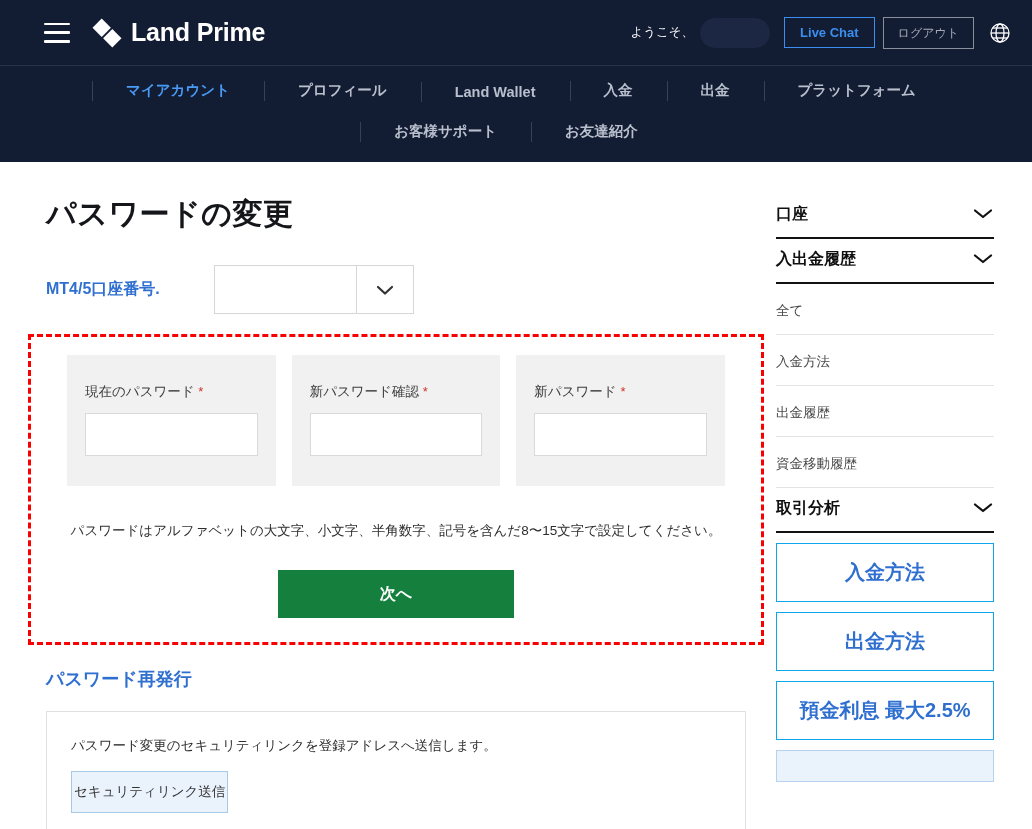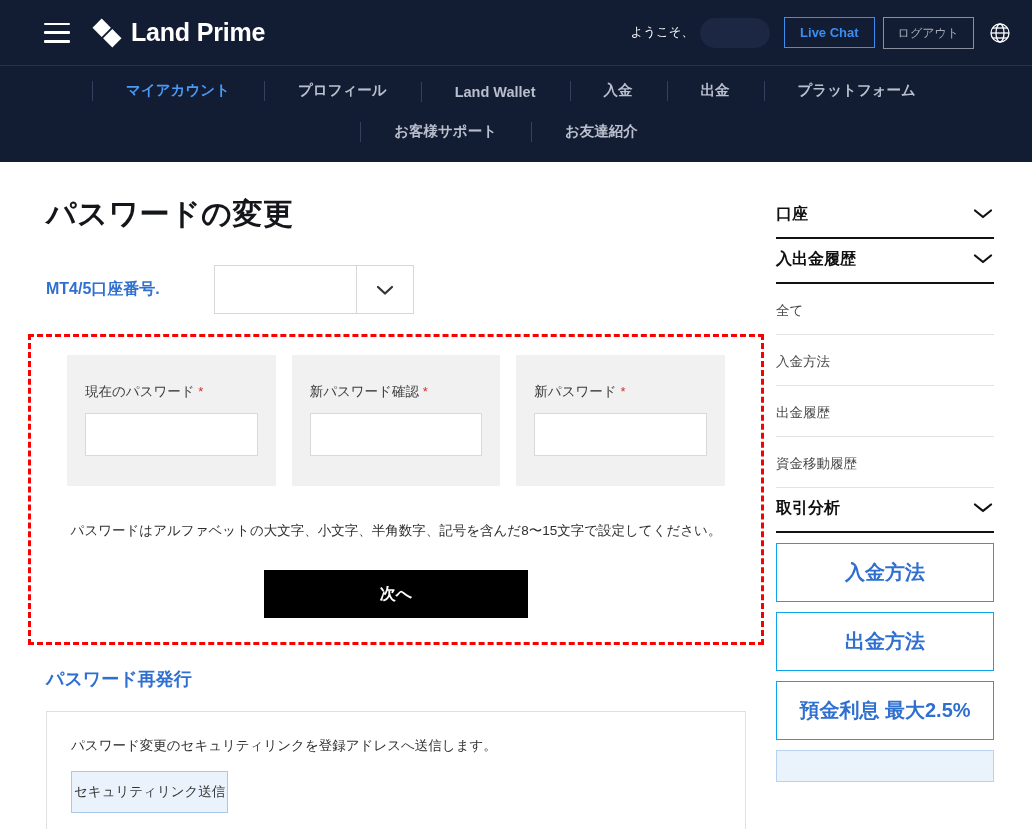--- a/index.html
+++ b/index.html
@@ -216,23 +216,23 @@
   }
   .pw-hint {
     margin: 36px 16px 0;
     font-size: 13.5px;
     color: #2f2f2f;
     text-align: center;
   }
   .next-btn {
     display: block;
     margin: 30px auto 0;
-    width: 264px;
+    width: 236px;
     height: 48px;
-    background: #000000;
+    background: #15803d;
     color: #ffffff;
     font-size: 16px;
     font-weight: 700;
     border: none;
     cursor: pointer;
     font-family: inherit;
   }
 
   
   .reissue-title {

